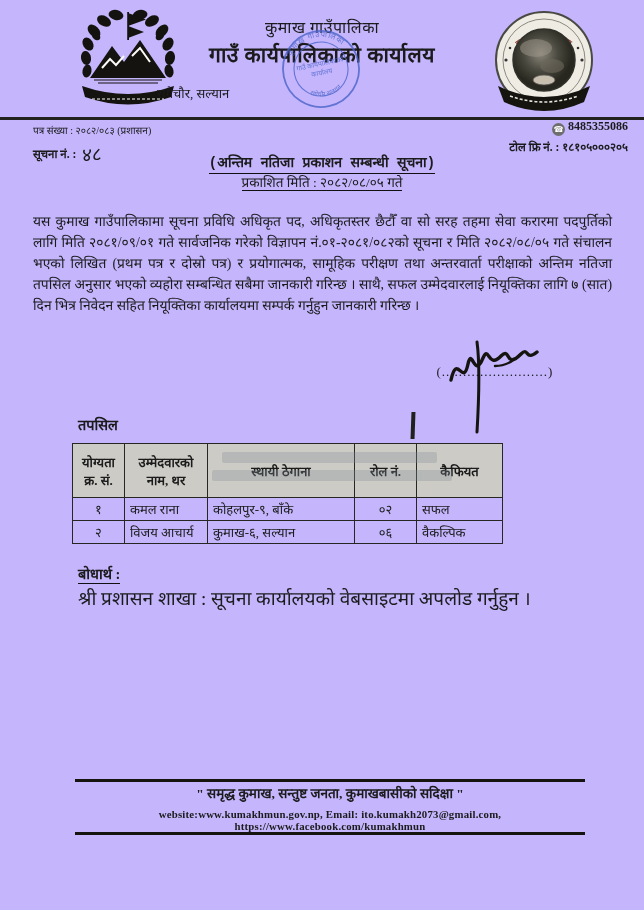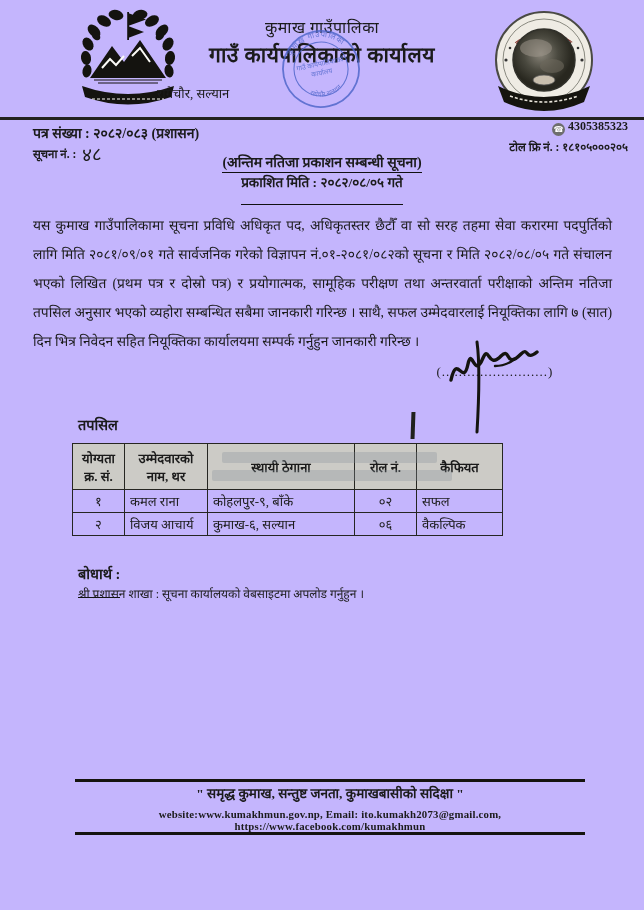--- a/index.html
+++ b/index.html
@@ -11,54 +11,54 @@
   .abs{position:absolute;}
   
   .hdr-center{left:157px;top:16px;width:330px;text-align:center;}
   .muni{font-size:16px;letter-spacing:.5px;}
   .office{font-size:21px;font-weight:bold;margin-top:2px;letter-spacing:.5px;}
   .addr{left:157px;top:84px;width:330px;text-align:left;font-size:13px;}
   .prov{left:157px;top:100px;width:330px;text-align:center;font-size:13px;}
   .hdr-rule{left:0;top:117px;width:644px;height:2.5px;background:#23221f;}
   .stamp{left:279px;top:27px;opacity:.8;}
   
-  .letterno{left:33px;top:123px;font-size:14px;font-weight:bold;}
+  .letterno{left:33px;top:123px;font-size:10px;font-weight:normal;}
   .noticeno{left:33px;top:141px;font-size:11.5px;font-weight:bold;}
   .hand{display:inline-block;font-size:19px;font-weight:normal;transform:rotate(-4deg) skewX(-6deg);margin-left:6px;vertical-align:-3px;font-family:"DejaVu Sans",sans-serif;}
   .phonewrap{right:16px;top:119px;font-size:12px;font-weight:bold;text-align:right;}
   .phone-disc{display:inline-block;width:13px;height:13px;border-radius:50%;background:#6e6e6e;color:#fff;font-size:8px;line-height:13px;text-align:center;vertical-align:-2px;margin-right:3px;font-family:"DejaVu Sans",sans-serif;}
   .tollfree{right:16px;top:139px;font-size:11.5px;font-weight:bold;}
   
   .title1{left:0;top:152px;width:644px;text-align:center;font-size:14px;font-weight:bold;}
-  .title1 span{border-bottom:1.4px solid #111;padding-bottom:2px;}
+  .title1 span{border-bottom:1.4px solid #111;padding-bottom:2px;font-family:Liberation Mono, monospace;}
   .title2{left:0;top:173px;width:644px;text-align:center;font-size:13.5px;}
-  .title2 span{border-bottom:1.2px solid #111;padding-bottom:14px;font-weight:bold;}
-  
-  .bodytext{left:33px;top:211px;width:579px;font-size:13.8px;line-height:29px;text-align:justify;}
+  .title2 span{border-bottom:1.2px solid #111;padding-bottom:0;}
+  
+  .bodytext{left:33px;top:211px;width:579px;font-size:13.8px;line-height:21px;text-align:justify;}
   
   .sigline{left:420px;top:364px;width:150px;text-align:center;font-size:13px;letter-spacing:1px;}
   .sigtitle{left:420px;top:388px;width:150px;text-align:center;font-size:13.5px;}
   .sigscribble{left:441px;top:336px;}
   
   .tapsil{left:78px;top:414px;font-size:14.5px;font-weight:bold;}
   .tapsil span{border-bottom:1.4px solid #111;padding-bottom:14px;}
   .artifact-bar{left:411px;top:412px;width:4px;height:27px;background:#20201d;transform:rotate(2deg);}
   .tblwrap{left:72px;top:443px;width:430px;}
   table.results{border-collapse:collapse;width:430px;table-layout:fixed;font-size:13px;}
   table.results th,table.results td{border:1.6px solid #262622;padding:1px 5px;}
   table.results th{background:#cccbc6;font-size:13px;font-weight:bold;height:22px;}
-  table.results thead tr{height:46px;}
+  table.results thead tr{height:54px;}
   table.results tbody tr{height:23px;}
   .c{text-align:center;}
   .l{text-align:left;}
   .residue{position:absolute;background:rgba(132,142,152,.30);border-radius:2px;filter:blur(.6px);pointer-events:none;}
   
   .cchead{left:78px;top:563px;font-size:14.5px;font-weight:bold;}
-  .cchead span{border-bottom:1.4px solid #111;padding-bottom:15px;}
-  .ccline{left:78px;top:585px;font-size:12px;}
+  .cchead span{border-bottom:1.4px solid #111;padding-bottom:1px;}
+  .ccline{left:78px;top:585px;font-size:19px;}
   
   .f-rule-t{left:75px;top:779px;width:510px;height:2.5px;background:#15140f;}
   .f-rule-b{left:75px;top:832px;width:510px;height:2.5px;background:#15140f;}
   .f-slogan{left:75px;top:784px;width:510px;text-align:center;font-size:13.5px;font-weight:bold;}
   .f-contacts{left:75px;top:808px;width:510px;text-align:center;font-size:10.8px;font-weight:bold;letter-spacing:.2px;}
 </style>
 </head>
 <body>
 
 <div class="page">
@@ -144,21 +144,21 @@
     <path d="M24,88 Q58,100 92,88" stroke="#e8e4da" stroke-width="1.6" fill="none" stroke-dasharray="3 2"></path>
   </svg>
 
   <div class="abs hdr-rule"></div>
 
   <div class="abs letterno">पत्र संख्या : २०८२/०८३ (प्रशासन)</div>
   <div class="abs noticeno">
     <span>सूचना नं. :</span><span class="hand">४८</span>
   </div>
   <div class="abs phonewrap">
-    <span class="phone-disc">☎</span><span>4305385323</span>
+    <span class="phone-disc">☎</span><span>8485355086</span>
   </div>
   <div class="abs tollfree">टोल फ्रि नं. : १८१०५०००२०५</div>
 
   <div class="abs title1">
     <span>(अन्तिम नतिजा प्रकाशन सम्बन्धी सूचना)</span>
   </div>
   <div class="abs title2">
     <span>प्रकाशित मिति : २०८२/०८/०५ गते</span>
   </div>
 

